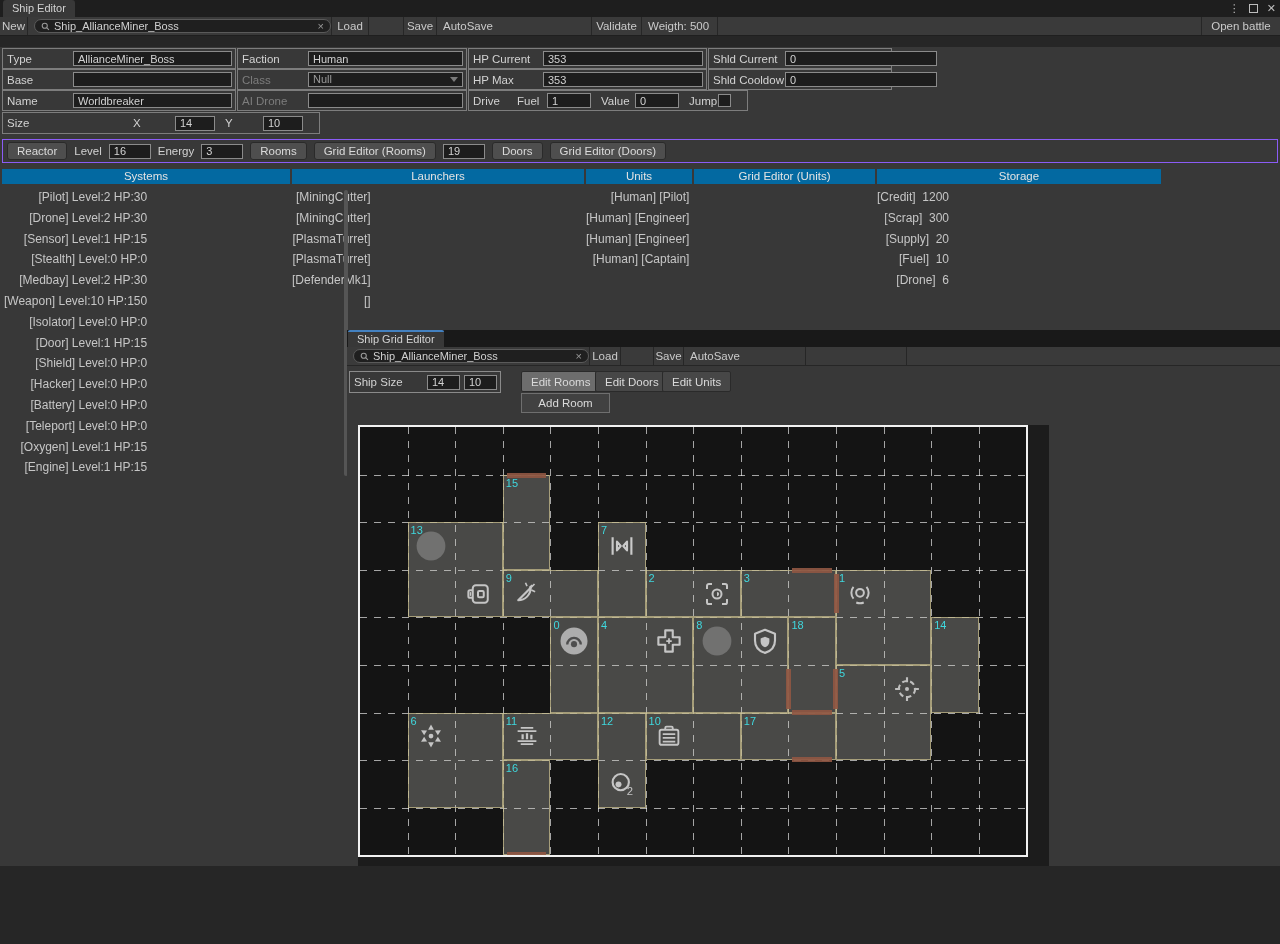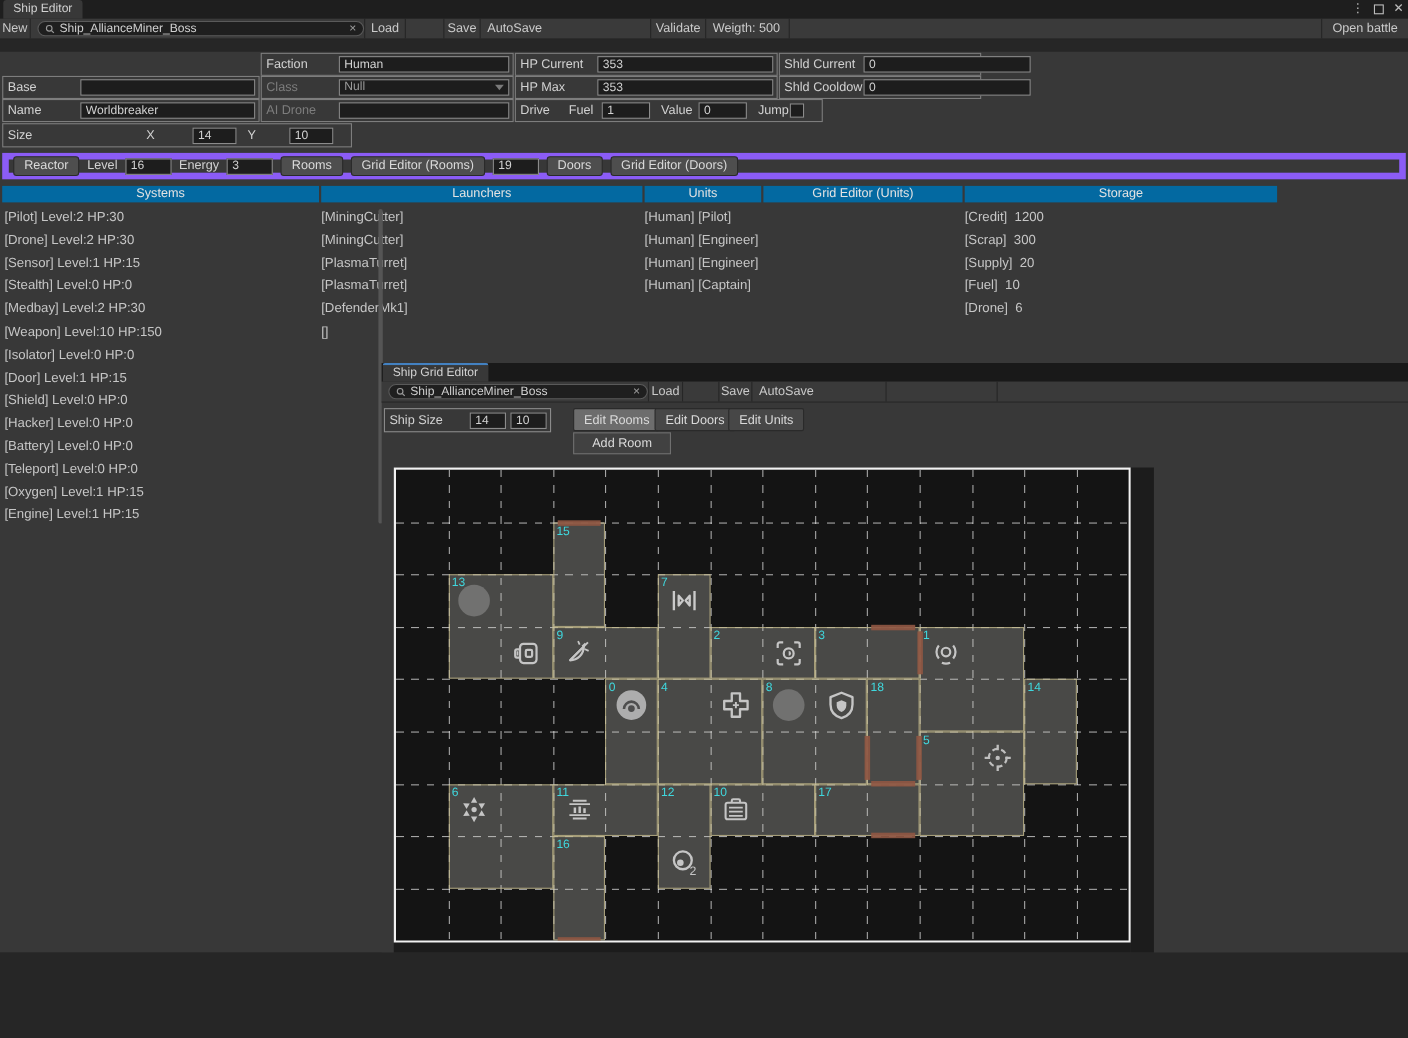--- a/index.html
+++ b/index.html
@@ -32,26 +32,26 @@
   .fieldrow .lbl.dis { color:#7d7d7d; }
   .inp { background:#1d1d1d; border:1px solid #8b8b8b; height:15px; color:#d2d2d2; font-size:11px; padding:0 4px; font-family:"Liberation Sans",sans-serif; outline:0; }
   .fieldrow .grow { flex:1; margin-right:3px; }
   .dropdown { position:relative; }
   .dd-arrow { position:absolute; right:4px; top:4px; width:0; height:0; border-left:4px solid transparent; border-right:4px solid transparent; border-top:5px solid #7a7a7a; }
   .checkbox { width:13px; height:13px; background:#1d1d1d; border:1px solid #8b8b8b; }
 
   .btn { background:#4e4e4e; border:1px solid #2a2a2a; border-radius:3px; color:#dadada; font-size:11.5px; height:18px; display:inline-flex; align-items:center; justify-content:center; padding:0 9px; white-space:nowrap; }
   .btn.active { background:#6d6d6d; }
 
-  .reactor-row { position:absolute; left:2px; top:139px; width:1276px; height:24px; border:6px solid #8b5cf6; display:flex; align-items:center; gap:7px; padding-left:4px; }
+  .reactor-row { position:absolute; left:2px; top:139px; width:1276px; height:24px; border:1px solid #8b5cf6; display:flex; align-items:center; gap:7px; padding-left:4px; }
   .reactor-row .rlbl { color:#d2d2d2; }
 
   .colhead { position:absolute; top:169px; height:15px; background:#0369a1; color:#e3e3e3; font-size:11.5px; line-height:15px; text-align:center; }
   .list { position:absolute; top:187px; font-size:12px; color:#c6c6c6; white-space:pre; }
-  .list .li { height:20.8px; line-height:20.8px; }
+  .list .li { height:20.8px; line-height:20.8px;text-align:right; }
   .vscroll { position:absolute; left:344px; top:190px; width:4px; height:286px; background:#555; border-radius:2px; }
 
   
   .gridwin { position:absolute; left:347px; top:330px; width:933px; height:536px; background:#383838; }
   .gw-tabbar { position:absolute; left:0; top:0; width:933px; height:17px; background:#191919; }
   .gw-tab { position:absolute; left:1px; top:0; height:17px; padding:0 9px; background:#383838; border-top:2px solid #4381c1; color:#d2d2d2; font-size:11px; line-height:15px; border-radius:2px 2px 0 0; }
   .gw-toolbar { position:absolute; left:0; top:17px; width:933px; height:19px; background:#3a3a3a; border-bottom:1px solid #262626; }
   .shipsize { position:absolute; left:2px; top:41px; width:152px; height:22px; border:1px solid #8a8a8a; display:flex; align-items:center; }
   .shipsize .lbl { padding-left:4px; color:#d2d2d2; flex:1; }
 
@@ -98,20 +98,24 @@
     <div class="tcell left" style="left:437px;width:155px;">AutoSave</div>
     <div class="tcell" style="left:592px;width:50px;">Validate</div>
     <div class="tcell left" style="left:642px;width:76px;">Weigth: 500</div>
     <div class="tcell" style="left:718px;width:484px;"></div>
     <div class="tcell" style="left:1202px;width:78px;border-right:0;">Open battle</div>
   </div>
 
   <div class="darkband"></div>
   <div class="mainbody"></div>
 
+  <div class="fieldrow" style="left:2px;top:48px;width:234px;">
+    <span class="lbl" style="width:70px;">Type</span>
+    <input class="inp grow" value="AllianceMiner_Boss" style="">
+  </div>
   <div class="fieldrow" style="left:2px;top:69px;width:234px;">
     <span class="lbl" style="width:70px;">Base</span>
     <input class="inp grow" value="" style="">
   </div>
   <div class="fieldrow" style="left:2px;top:90px;width:234px;">
     <span class="lbl" style="width:70px;">Name</span>
     <input class="inp grow" value="Worldbreaker" style="">
   </div>
 
   <div class="fieldrow" style="left:237px;top:48px;width:230px;">

